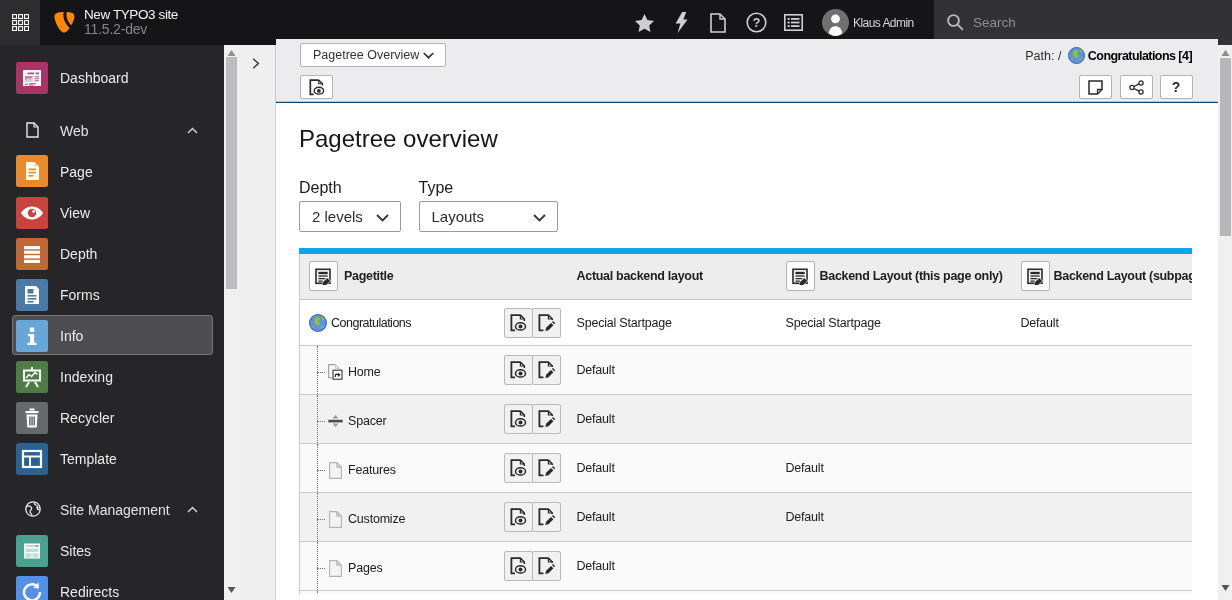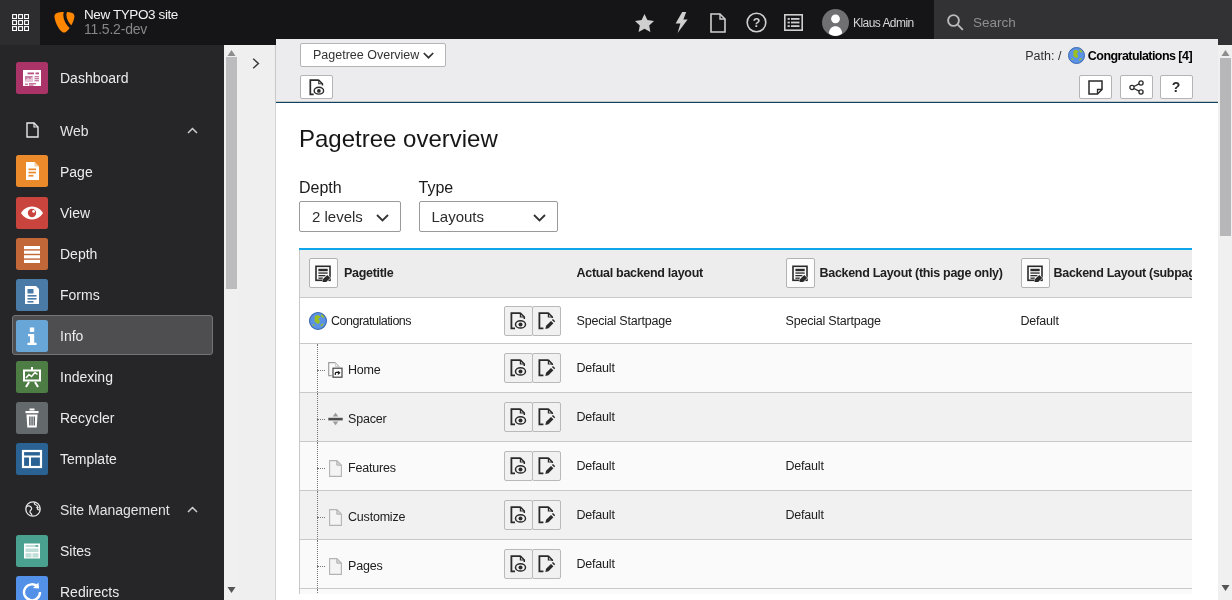--- a/index.html
+++ b/index.html
@@ -43,21 +43,21 @@
 h1{position:absolute;left:23px;top:24px;font-size:24px;font-weight:400;color:#161616;line-height:1;letter-spacing:0;white-space:nowrap}
 .flabel{position:absolute;top:75px;font-size:16px;color:#1a1a1a;line-height:1.2}
 .fselect{position:absolute;top:98px;height:31px;background:#fff;border:1px solid #9a9a9a;border-radius:2px;font-size:15px;color:#2c2c2c;line-height:29px;padding-left:12px}
 .selchev{position:absolute;top:12px}
 
 #tablewrap{position:absolute;left:23px;top:145px;width:893px;height:346px;overflow:hidden}
 table{border-collapse:collapse;table-layout:fixed;width:1250px}
 col.c1{width:195px}col.c2{width:72px}col.c3{width:207px}col.c4{width:237px}col.c5{width:539px}
 th,td{padding:0;vertical-align:middle;border-bottom:1px solid #c9c9c9;font-size:12.5px;letter-spacing:-0.2px;color:#202020;text-align:left;position:relative;white-space:nowrap}
 thead tr{height:48px;background:#ededee}
-thead th{border-top:2px solid #0ea5e9;font-weight:bold;font-size:12.5px;letter-spacing:-0.3px}
+thead th{border-top:6px solid #0ea5e9;font-weight:bold;font-size:12.5px;letter-spacing:-0.3px}
 table{border-left:1px solid #c9c9c9}
 tr.r1{height:46px;background:#fff}
 tbody td{padding-top:1px}
 tr.rw{height:49px;background:#fafafa}
 tr.rg{height:49px;background:#f1f1f2}
 .cellflex{display:flex;align-items:center}
 .thico{width:29px;height:30px;background:#fcfcfc;border:1px solid #b3b3b3;border-radius:2px;display:flex;align-items:center;justify-content:center;flex:none}
 .btngrp{display:flex}
 .rbtn{width:29px;height:30px;background:#f1f1f2;border:1px solid #b9b9b9;border-radius:2px;display:flex;align-items:center;justify-content:center;flex:none}
 .rbtn+.rbtn{margin-left:-1px}

